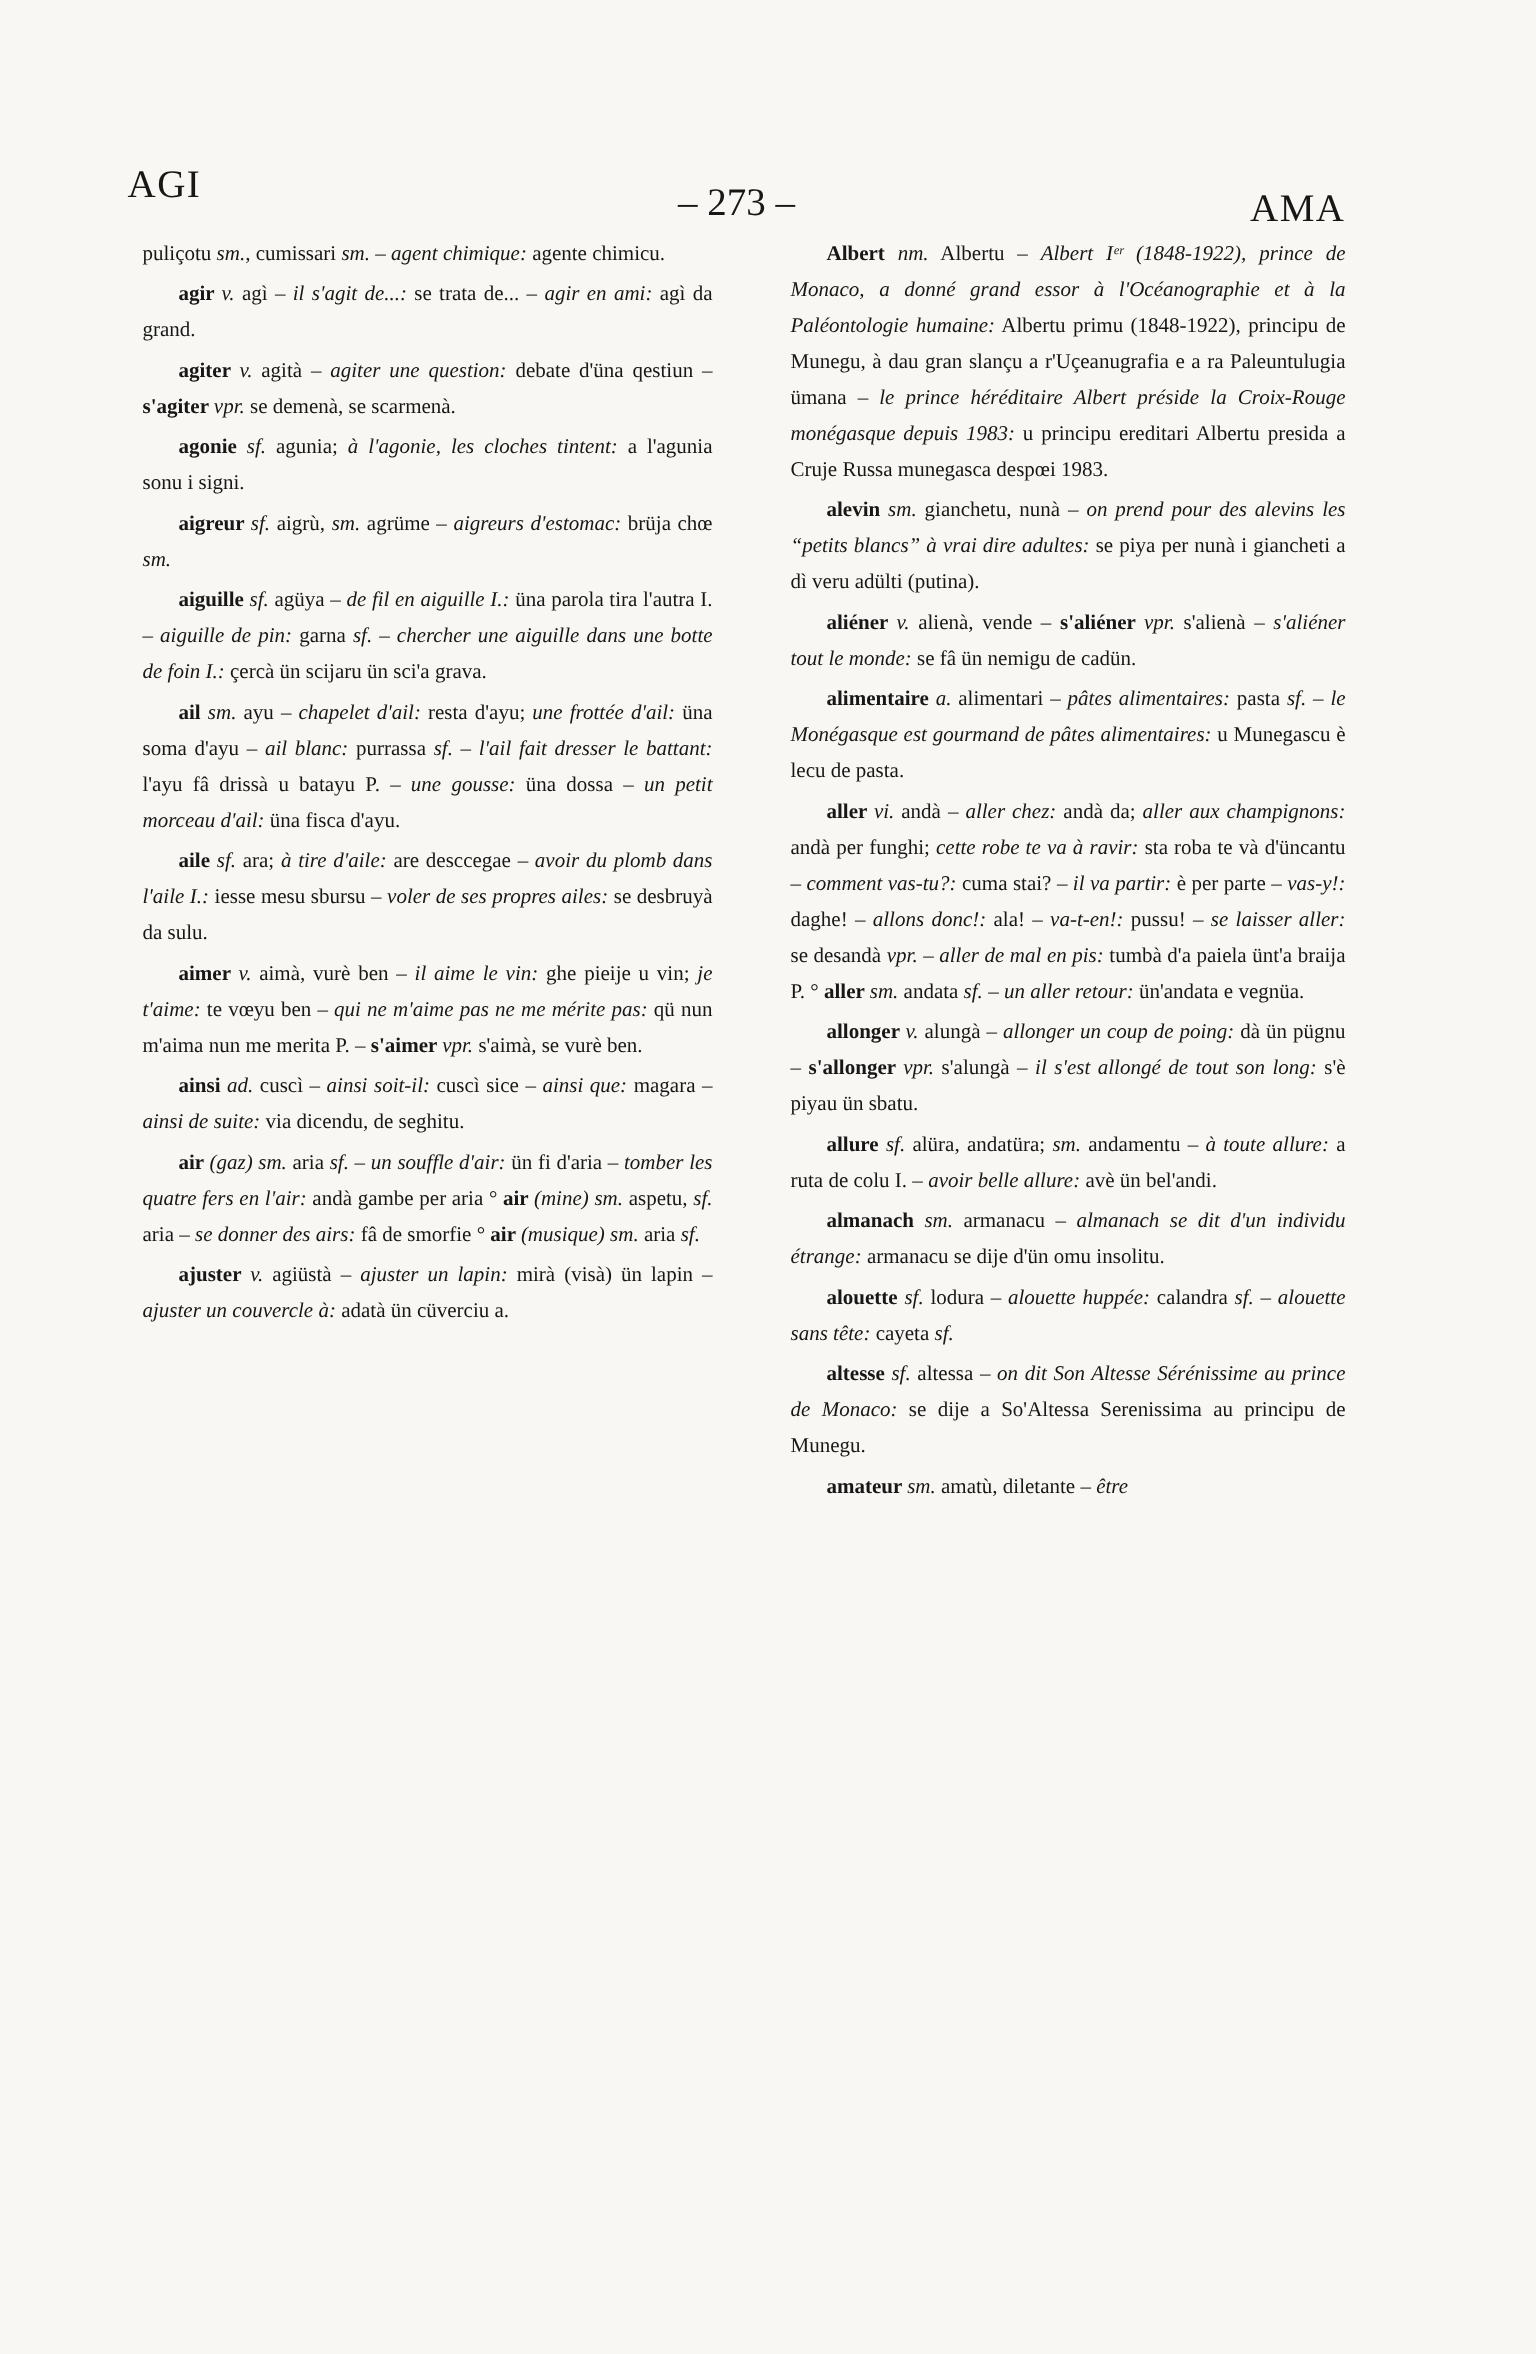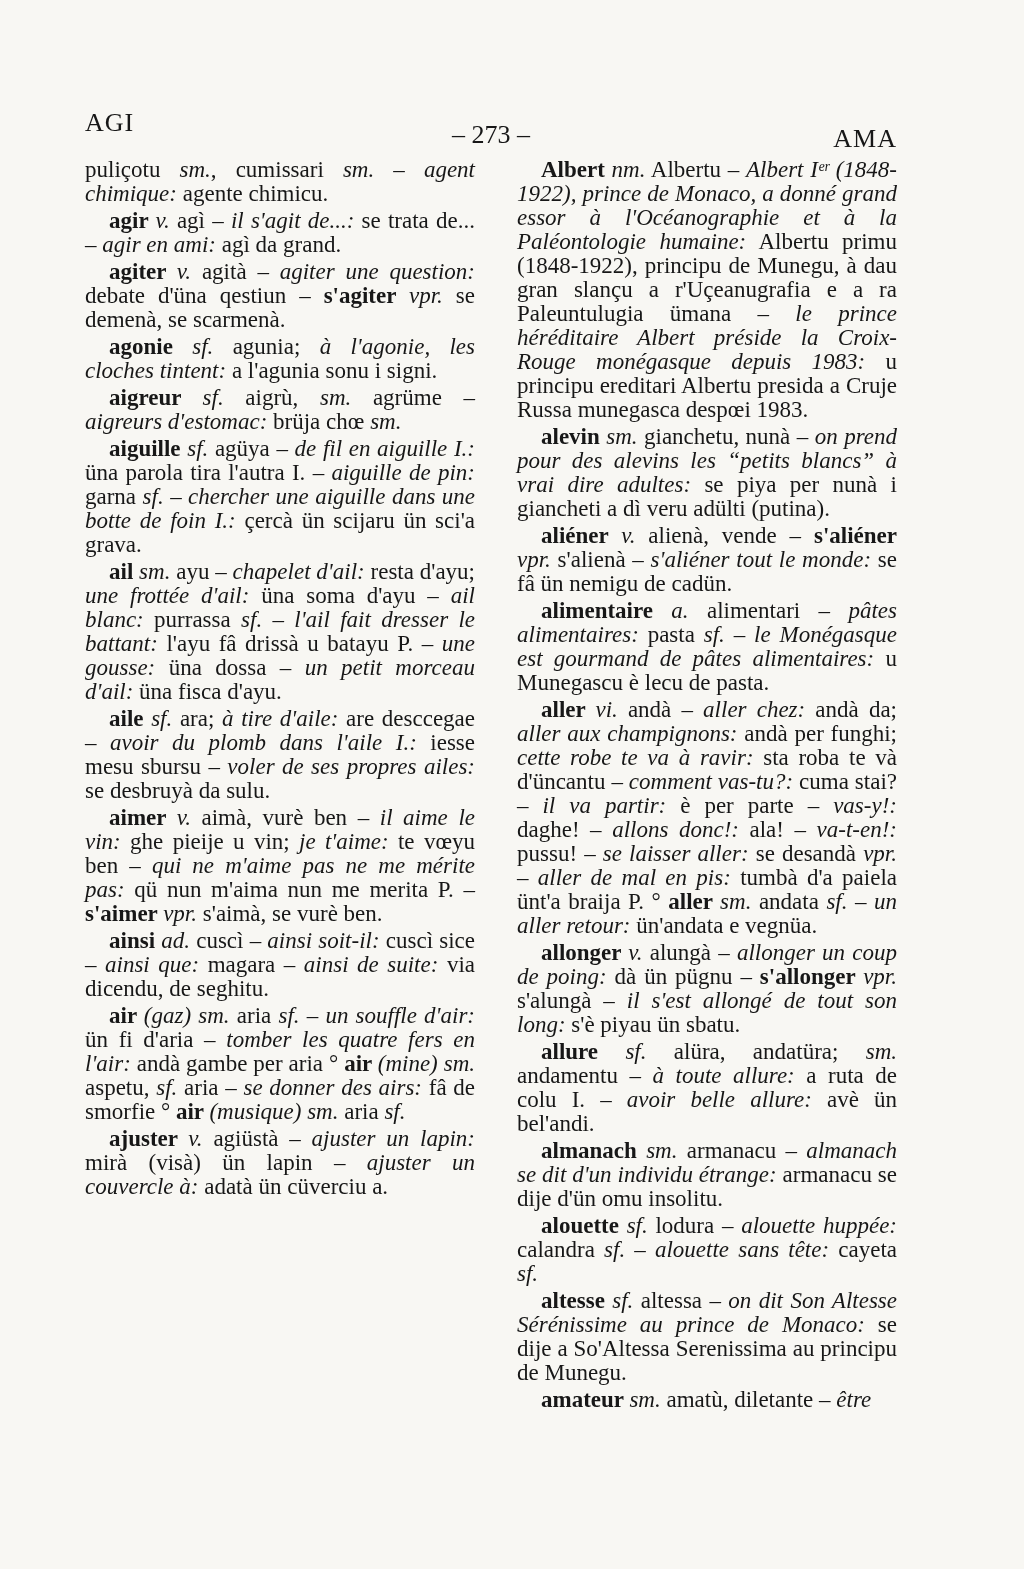--- a/index.html
+++ b/index.html
@@ -30,22 +30,22 @@
     position: absolute;
     top: 158px;
     left: 85px;
     display: flex;
     gap: 42px;
   }
   .col { text-align: justify; }
   .col-left  { width: 390px; }
   .col-right { width: 380px; }
   .entry {
-    margin: 0 0 3px 0;
-    font-size: 23px;
+    margin: 0 0 3px 10px;
+    font-size: 14px;
     line-height: 24px;
     text-indent: 24px;
     text-align: justify;
     hyphens: none;
   }
   .entry.cont { text-indent: 0; }
   .b { font-weight: 700; }
   .i { font-style: italic; }
   .n { font-style: normal; }
 </style>

